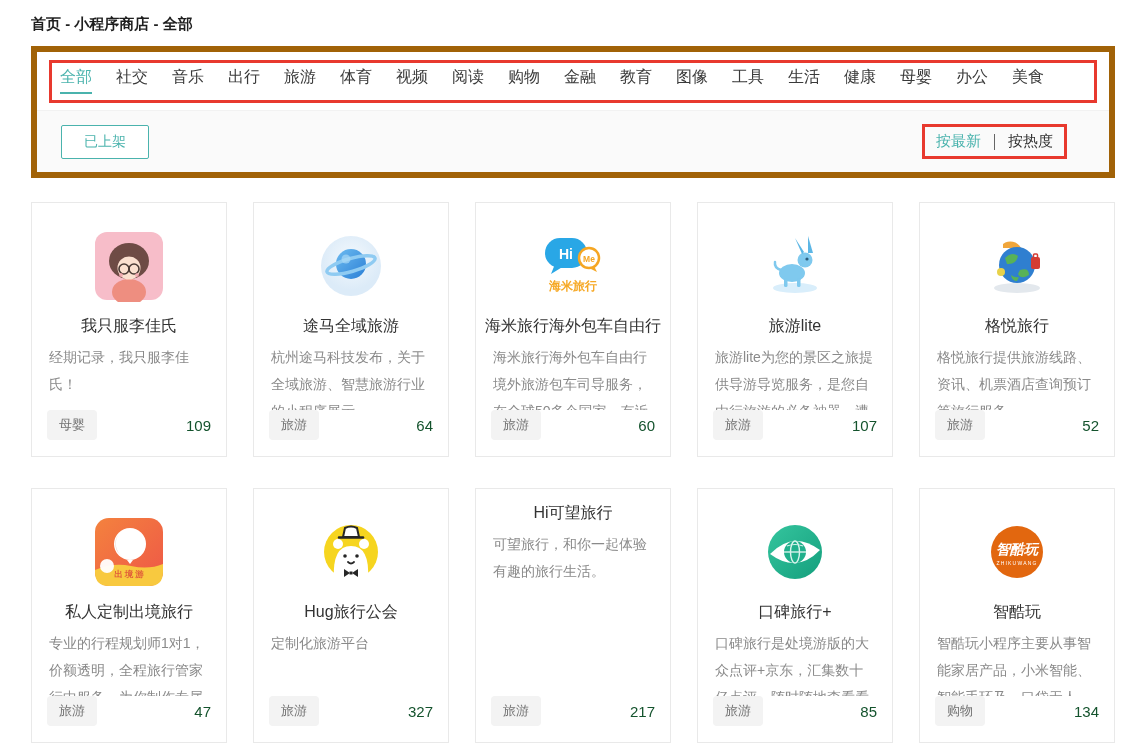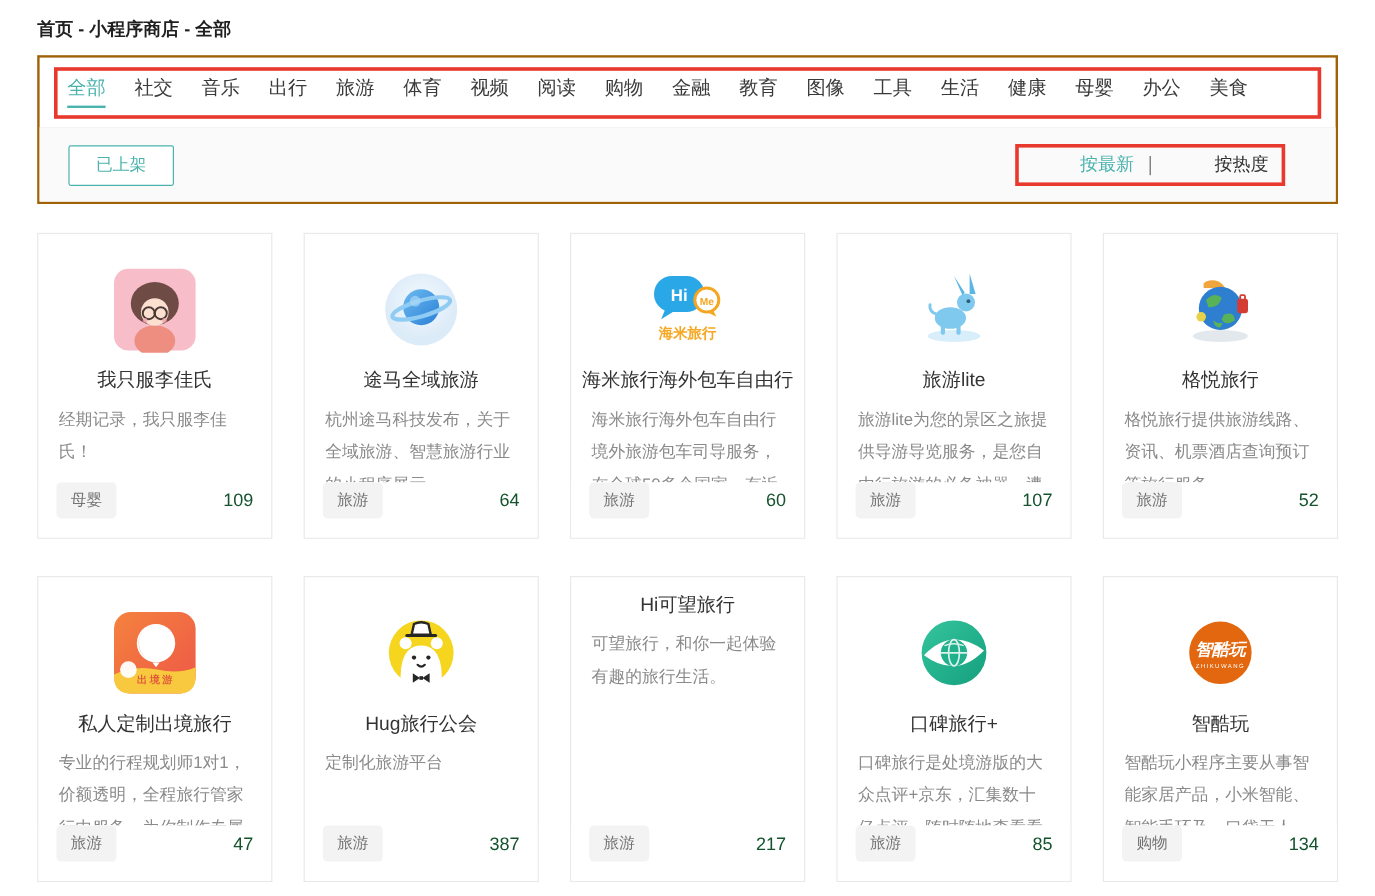--- a/index.html
+++ b/index.html
@@ -1,34 +1,34 @@
 <!DOCTYPE html>
 <html><head>
 <meta charset="utf-8">
 <style>
   * { margin:0; padding:0; box-sizing:border-box; }
   html,body { width:1146px; height:747px; background:#fff;
     font-family:"Liberation Sans","DejaVu Sans",sans-serif; color:#333; }
   .breadcrumb { padding:15px 0 0 31px; font-size:15px; font-weight:bold; color:#1f1f1f; }
 
-  .panel { margin:12px 31px 0; border:2px solid #a16207; background:#fff; }
+  .panel { margin:12px 31px 0; border:6px solid #a16207; background:#fff; }
   .tabs-row { padding:8px 12px 7px; border-bottom:1px solid #f2f2f2; }
   .tabs-annotation { border:3px solid #e8392e; padding:4px 8px 6px; }
   .tabs { display:flex; gap:24px; font-size:16px; color:#3a3a3a; white-space:nowrap; }
   .tab { cursor:pointer; padding-bottom:4px; border-bottom:2px solid transparent; }
   .tab.active { color:#4ab3ad; border-bottom-color:#4ab3ad; }
 
   .filter-row { background:#fafafa; display:flex; justify-content:space-between;
     align-items:center; padding:13px 42px 13px 24px; }
   .status-btn { border:1px solid #4ab3ad; color:#4ab3ad; background:#fff;
     font-size:14px; padding:7px 22px; border-radius:2px; cursor:pointer;
     font-family:inherit; }
   .sort-annotation { border:3px solid #e8392e; display:flex; align-items:center;
     gap:13px; padding:5px 11px; }
-  .sort-link { font-size:15px; color:#333; cursor:pointer;margin-left:40px; }
+  .sort-link { font-size:15px; color:#333; cursor:pointer; }
   .sort-link.active { color:#4ab3ad; }
   .sort-sep { width:1px; height:16px; background:#666; }
 
   .grid { margin:24px 31px 0; display:grid; grid-template-columns:repeat(5,196px);
     gap:31px 26px; }
   .card { position:relative; height:255px; border:1px solid #e9e9e9; background:#fff;
     display:flex; flex-direction:column; align-items:center; overflow:hidden;
     padding-bottom:46px; }
   .card-icon { width:72px; height:72px; margin-top:27px; flex:none; }
   .card-icon svg { width:72px; height:72px; display:block; }
@@ -233,21 +233,21 @@
     <path d="M33 46 q3 3 6 0" fill="none" stroke="#262626" stroke-width="1.8" stroke-linecap="round"></path>
     <path d="M29 53 L35 57 L29 61 Z" fill="#262626"></path>
     <path d="M43 53 L37 57 L43 61 Z" fill="#262626"></path>
     <rect x="34.5" y="55.5" width="3" height="3" fill="#262626"></rect>
   </svg>
       </div>
     <div class="card-title">Hug旅行公会</div>
     <div class="card-desc">定制化旅游平台</div>
     <div class="card-footer">
       <span class="tag">旅游</span>
-      <span class="count">387</span>
+      <span class="count">327</span>
     </div>
   </div>
     <div class="card">
     <div class="card-title">Hi可望旅行</div>
     <div class="card-desc">可望旅行，和你一起体验有趣的旅行生活。</div>
     <div class="card-footer">
       <span class="tag">旅游</span>
       <span class="count">217</span>
     </div>
   </div>

